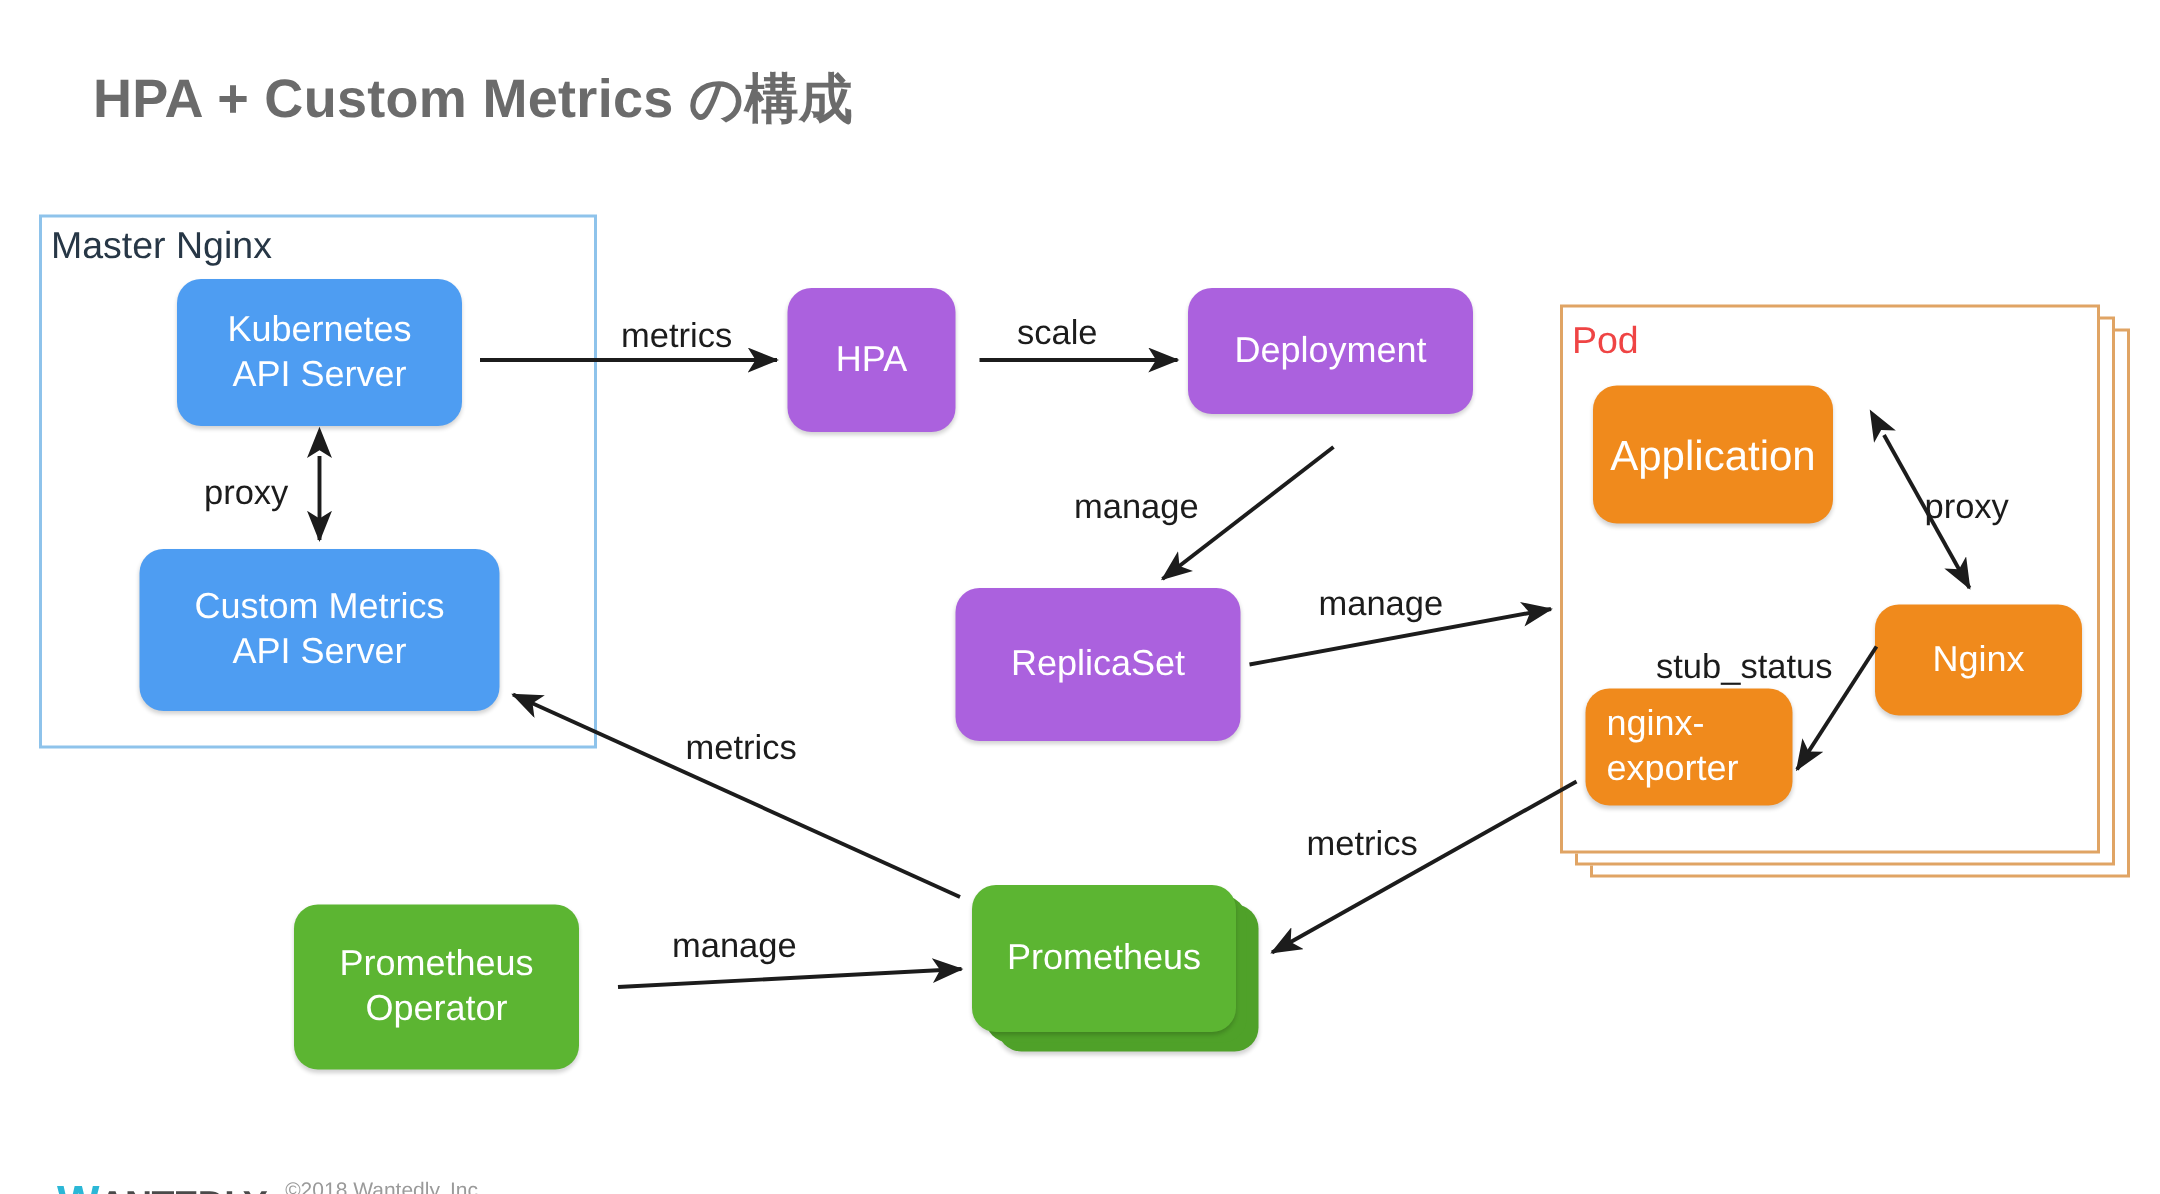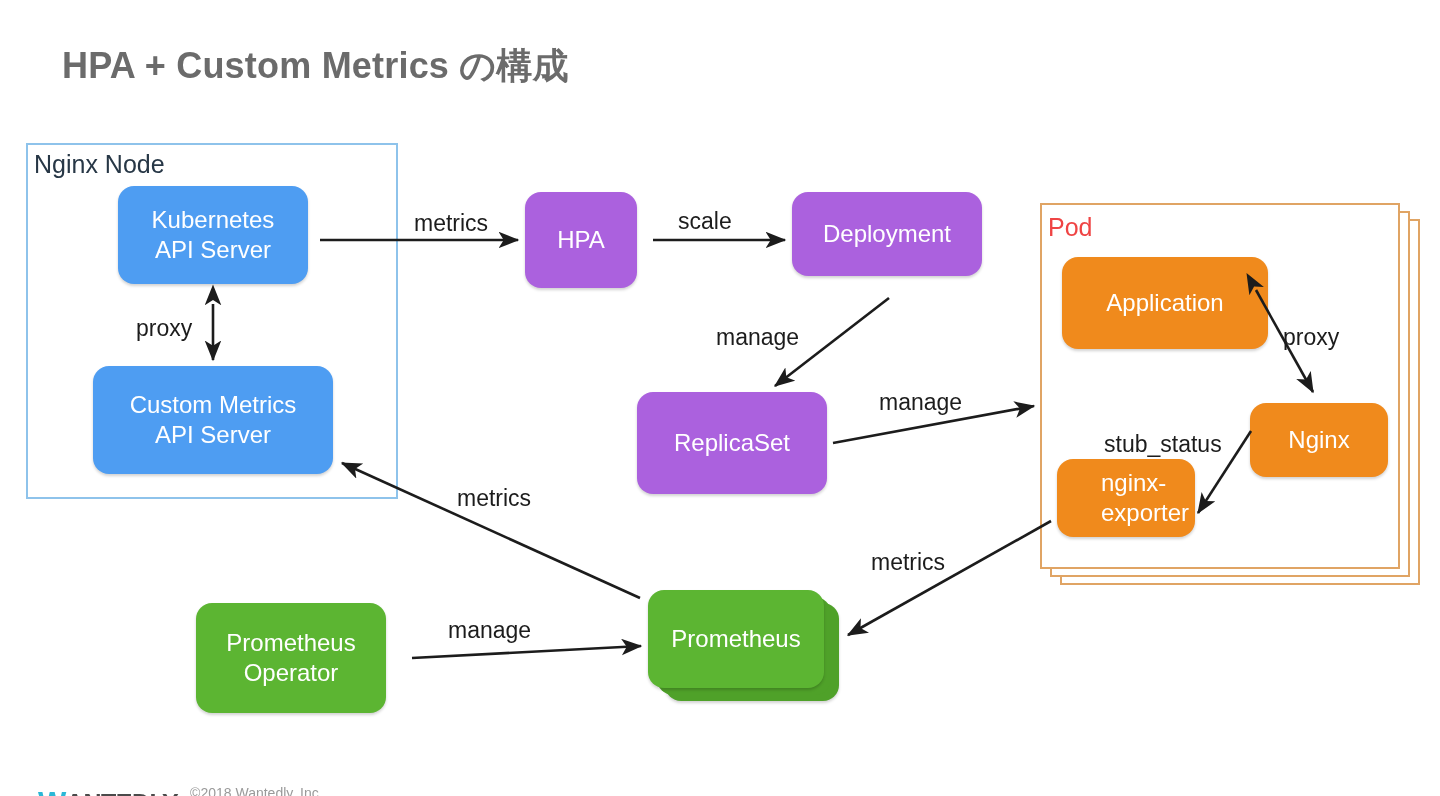--- a/index.html
+++ b/index.html
@@ -86,24 +86,24 @@
     font-size: 25px;
     color: #ef4444;
   }
 
   
   #node-k8s-api      { left: 118px; top: 186px;  width: 190px; height: 98px; font-size: 24px; }
   #node-custom-api   { left:  93px; top: 366px;  width: 240px; height: 108px; font-size: 24px; }
   #node-hpa          { left: 525px; top: 192px;  width: 112px; height: 96px;  font-size: 24px; text-align: center; }
   #node-deployment   { left: 792px; top: 192px;  width: 190px; height: 84px; font-size: 24px; }
   #node-replicaset   { left: 637px; top: 392px;  width: 190px; height: 102px; font-size: 24px; }
-  #node-application  { left:1062px; top: 257px;  width: 206px; height: 92px;  font-size: 24px; }
+  #node-application  { left:1062px; top: 257px;  width: 160px; height: 92px;  font-size: 28px; }
   #node-nginx        { left:1250px; top: 403px;  width: 138px; height: 74px;  font-size: 24px; }
   #node-nginx-exp    { left:1057px; top: 459px;  width: 138px; height: 78px;  font-size: 24px;
-                       align-items: center; justify-content: flex-end; padding-left: 14px; text-align: left; }
+                       align-items: center; justify-content: flex-start; padding-left: 14px; text-align: left; }
   #node-prom-operator{ left: 196px; top: 603px;  width: 190px; height: 110px; font-size: 24px; }
 
   
   .prom-stack { position: absolute; border-radius: 16px; background: #4FA129; }
   #prom-card-3 { left: 665px; top: 603px; width: 174px; height: 98px; box-shadow: 0 2px 3px rgba(0,0,0,0.18); }
   #prom-card-2 { left: 657px; top: 597px; width: 174px; height: 98px; }
   #node-prometheus { left: 648px; top: 590px; width: 176px; height: 98px; font-size: 24px; }
 
   
   .edge-label {
@@ -154,21 +154,21 @@
   }
 </style>
 </head>
 <body>
 
 <div id="slide">
 
   <div id="title">HPA + Custom Metrics の構成</div>
 
   <div id="master-node"></div>
-  <div id="master-node-label">Nginx Node</div>
+  <div id="master-node-label">Master Nginx</div>
 
   <div class="node blue" id="node-k8s-api">
     <div>
       <span>Kubernetes</span>
       <span>API Server</span>
     </div>
   </div>
 
   <div class="node blue" id="node-custom-api">
     <div>

